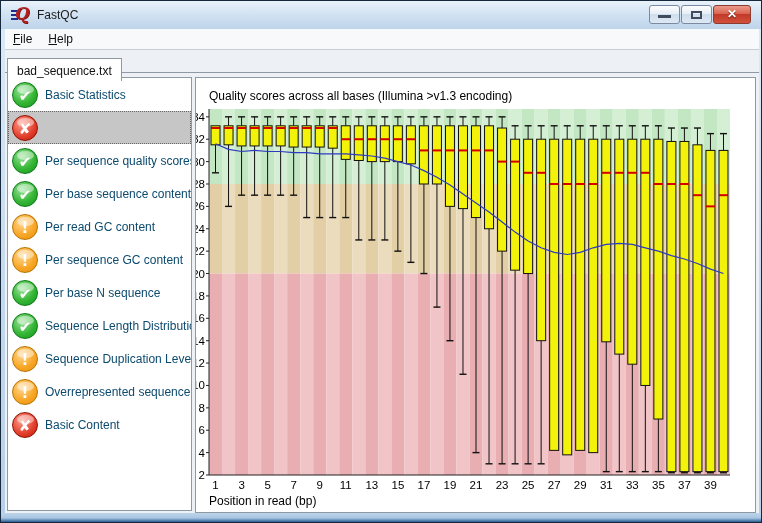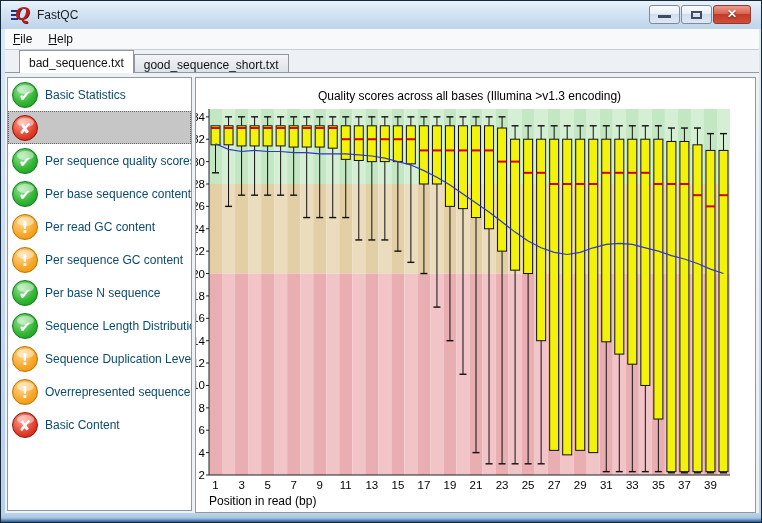--- a/index.html
+++ b/index.html
@@ -28,40 +28,40 @@
   .glyph-max { position:absolute; left:9px; top:5px; width:11px; height:8px; border:2px solid #3e4c5e; background:transparent; }
   .glyph-close { position:absolute; left:0; top:1px; width:100%; text-align:center; color:#fff; font-weight:bold; font-size:12px; text-shadow:0 1px 1px #5e1408; }
 
   
   .menubar { position:absolute; left:4px; top:28px; width:754px; height:21px; background:#f7f9fb; border-bottom:1px solid #c9ced4; display:flex; align-items:center; }
   .menu-item { font-size:12px; color:#111; padding:2px 8px; cursor:default; }
   .menu-item u { text-decoration:underline; }
 
   
   .workarea { position:absolute; left:4px; top:49px; width:754px; height:465px; background:#edf1f6; }
-  .tabstrip { position:absolute; left:0; top:0; width:100%; height:23px; display:flex; align-items:flex-end; padding-left:14px; }
+  .tabstrip { position:absolute; left:0; top:8px; width:100%; height:23px; display:flex; align-items:flex-end; padding-left:2px; }
   .tab { font-size:12px; color:#111; border:1px solid #8f99a4; border-bottom:none; background:linear-gradient(#f2f4f6,#dde2e8); padding:3px 9px 3px 9px; height:19px; cursor:pointer; white-space:nowrap; }
   .tab.active { background:#ffffff; height:23px; padding-top:5px; position:relative; z-index:3; }
   .tabline { position:absolute; left:0; top:22px; width:100%; height:1px; background:#8f99a4; z-index:1; }
 
   
   .sidebar { position:absolute; left:2px; top:27px; width:185px; height:434px; background:#fff; border:1px solid #8f99a4; overflow:hidden; }
   .side-item { position:relative; height:33px; display:flex; align-items:center; padding-left:4px; cursor:pointer; }
   .side-item.selected { background:#c6c6c6; outline:1px dotted #666; outline-offset:-1px; }
   .status-icon { width:26px; height:26px; border-radius:50%; position:relative; flex:0 0 26px; margin-right:7px; }
   .status-icon::before { content:""; position:absolute; left:4px; top:2px; width:17px; height:9px; border-radius:50%; background:rgba(255,255,255,.45); }
   .status-icon span { position:absolute; width:100%; text-align:center; top:4px; font:bold 15px "DejaVu Sans", sans-serif; color:#fff; }
   .icon-pass { background:radial-gradient(circle at 38% 32%, #9fe49f, #35b635 55%, #12941b); border:1px solid #0c7a14; }
   .icon-fail { background:radial-gradient(circle at 38% 32%, #ff9f8f, #e44433 55%, #c21202); border:1px solid #8e1400; }
   .icon-warn { background:radial-gradient(circle at 38% 32%, #ffd894, #f8a82a 55%, #e68d00); border:1px solid #b77300; }
   .side-label { font-size:12px; color:#0c4a6e; white-space:nowrap; }
 
   
   .chartpanel { position:absolute; left:190px; top:27px; width:561px; height:436px; background:#fff; border:1px solid #8f99a4; }
-  .chart-title { position:absolute; left:13px; top:11px; width:521px; text-align:center; font-size:12px; color:#000; }
+  .chart-title { position:absolute; left:13px; top:11px; width:521px; font-size:12px; color:#000; }
   .chart-xlabel { position:absolute; left:13px; top:416px; width:521px; font-size:12px; color:#000; }
   svg text { font-family:"Liberation Sans", sans-serif; }
 
   
   .frame-bottom { position:absolute; left:0; bottom:0; width:100%; height:9px;
     background:linear-gradient(#bdd4ea 0%, #a9c6e2 55%, #5f8cba 80%, #2c5b8e 100%); }
 </style>
 </head>
 <body>
 
@@ -89,21 +89,20 @@
   </div>
 
   <div class="menubar">
       <div class="menu-item"><u>F</u>ile</div>
       <div class="menu-item"><u>H</u>elp</div>
     </div>
 
   <div class="workarea">
     <div class="tabstrip">
         <div class="tab active">bad_sequence.txt</div>
-        <div class="tab">good_sequence_short.txt</div>
       </div>
     <div class="tabline"></div>
 
     <div class="sidebar">
         <div class="side-item">
           <div class="status-icon icon-pass">
             <span>✔</span>
           </div>
           <div class="side-label">Basic Statistics</div>
         </div>

